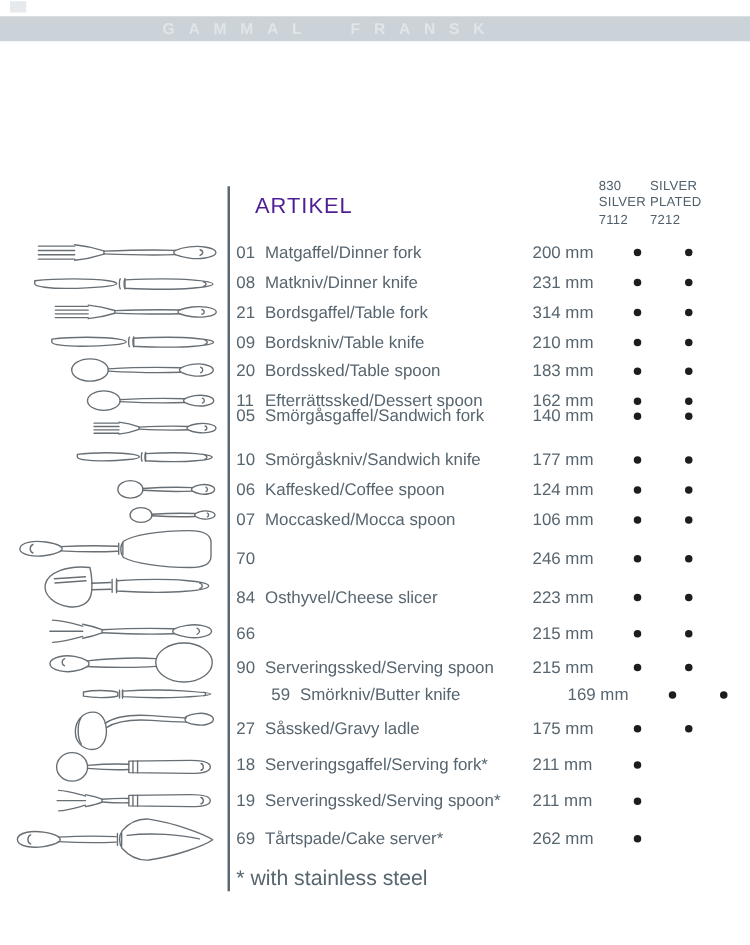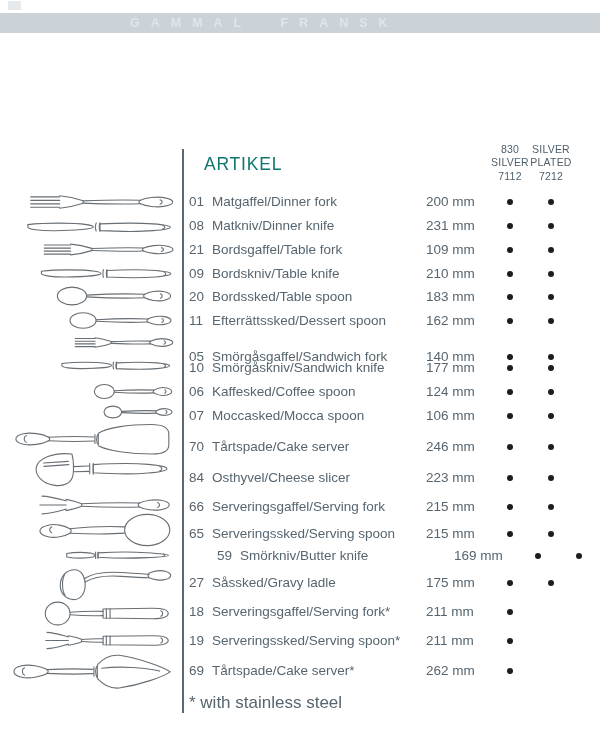--- a/index.html
+++ b/index.html
@@ -4,22 +4,22 @@
 <style>
   html,body{margin:0;padding:0;background:#ffffff;}
   .page{position:relative;width:600px;height:756px;background:#ffffff;overflow:hidden;
         font-family:"Liberation Sans", sans-serif;}
   .corner-mark{position:absolute;left:8px;top:1px;width:13px;height:9px;background:#e6eaed;}
   .band{position:absolute;left:0;top:13px;width:600px;height:20px;background:#cbd3d9;}
   .band-text{position:absolute;left:130px;top:0;line-height:20px;font-size:12.5px;
              font-weight:700;letter-spacing:11px;word-spacing:14px;color:#dfe5e9;white-space:nowrap;}
   .vrule{position:absolute;left:182px;top:149px;width:2px;height:564px;background:#5a6974;}
   .artikel{position:absolute;left:204px;top:154px;font-size:17.5px;letter-spacing:0.8px;
-           color:#0f766e;}
-  .colhead{position:absolute;top:143px;width:62px;text-align:center;font-size:10.5px;
+           color:#4c1d95;}
+  .colhead{position:absolute;top:143px;width:62px;font-size:10.5px;
            line-height:13.4px;color:#4f5f6b;letter-spacing:0.2px;}
   .colhead.c1{left:479px;}
   .colhead.c2{left:520px;}
   .row{position:absolute;left:183px;width:410px;height:16px;font-size:13.5px;
        line-height:16px;color:#57656f;}
   .row .num{position:absolute;left:6px;}
   .row .name{position:absolute;left:29px;white-space:nowrap;}
   .row .size{position:absolute;left:243px;white-space:nowrap;}
   .row .dot{position:absolute;top:5px;width:6px;height:6px;border-radius:50%;background:#1d1d1d;}
   .row .dot1{left:324px;}
@@ -156,21 +156,21 @@
     <span class="num">08</span>
     <span class="name">Matkniv/Dinner knife</span>
     <span class="size">231 mm</span>
     <span class="dot dot1"></span>
     <span class="dot dot2"></span>
   </div>
 
   <div class="row" style="top: 242px;">
     <span class="num">21</span>
     <span class="name">Bordsgaffel/Table fork</span>
-    <span class="size">109 mm</span>
+    <span class="size">314 mm</span>
     <span class="dot dot1"></span>
     <span class="dot dot2"></span>
   </div>
 
   <div class="row" style="top: 266px;">
     <span class="num">09</span>
     <span class="name">Bordskniv/Table knife</span>
     <span class="size">210 mm</span>
     <span class="dot dot1"></span>
     <span class="dot dot2"></span>
@@ -185,21 +185,21 @@
   </div>
 
   <div class="row" style="top: 313px;">
     <span class="num">11</span>
     <span class="name">Efterrättssked/Dessert spoon</span>
     <span class="size">162 mm</span>
     <span class="dot dot1"></span>
     <span class="dot dot2"></span>
   </div>
 
-  <div class="row" style="top: 349px;">
+  <div class="row" style="top: 325px;">
     <span class="num">05</span>
     <span class="name">Smörgåsgaffel/Sandwich fork</span>
     <span class="size">140 mm</span>
     <span class="dot dot1"></span>
     <span class="dot dot2"></span>
   </div>
 
   <div class="row" style="top: 360px;">
     <span class="num">10</span>
     <span class="name">Smörgåskniv/Sandwich knife</span>
@@ -219,44 +219,42 @@
   <div class="row" style="top: 408px;">
     <span class="num">07</span>
     <span class="name">Moccasked/Mocca spoon</span>
     <span class="size">106 mm</span>
     <span class="dot dot1"></span>
     <span class="dot dot2"></span>
   </div>
 
   <div class="row" style="top: 439px; text-align: right;">
     <span class="num">70</span>
-    <span class="name">Tårtspade/Cake server</span>
     <span class="size">246 mm</span>
     <span class="dot dot1"></span>
     <span class="dot dot2"></span>
   </div>
 
   <div class="row" style="top: 470px;">
     <span class="num">84</span>
     <span class="name">Osthyvel/Cheese slicer</span>
     <span class="size">223 mm</span>
     <span class="dot dot1"></span>
     <span class="dot dot2"></span>
   </div>
 
   <div class="row" style="top: 499px; padding-left: 41px;">
     <span class="num">66</span>
-    <span class="name">Serveringsgaffel/Serving fork</span>
     <span class="size">215 mm</span>
     <span class="dot dot1"></span>
     <span class="dot dot2"></span>
   </div>
 
   <div class="row" style="top: 526px;">
-    <span class="num">65</span>
+    <span class="num">90</span>
     <span class="name">Serveringssked/Serving spoon</span>
     <span class="size">215 mm</span>
     <span class="dot dot1"></span>
     <span class="dot dot2"></span>
   </div>
 
   <div class="row" style="top: 548px; margin-left: 28px;">
     <span class="num">59</span>
     <span class="name">Smörkniv/Butter knife</span>
     <span class="size">169 mm</span>

